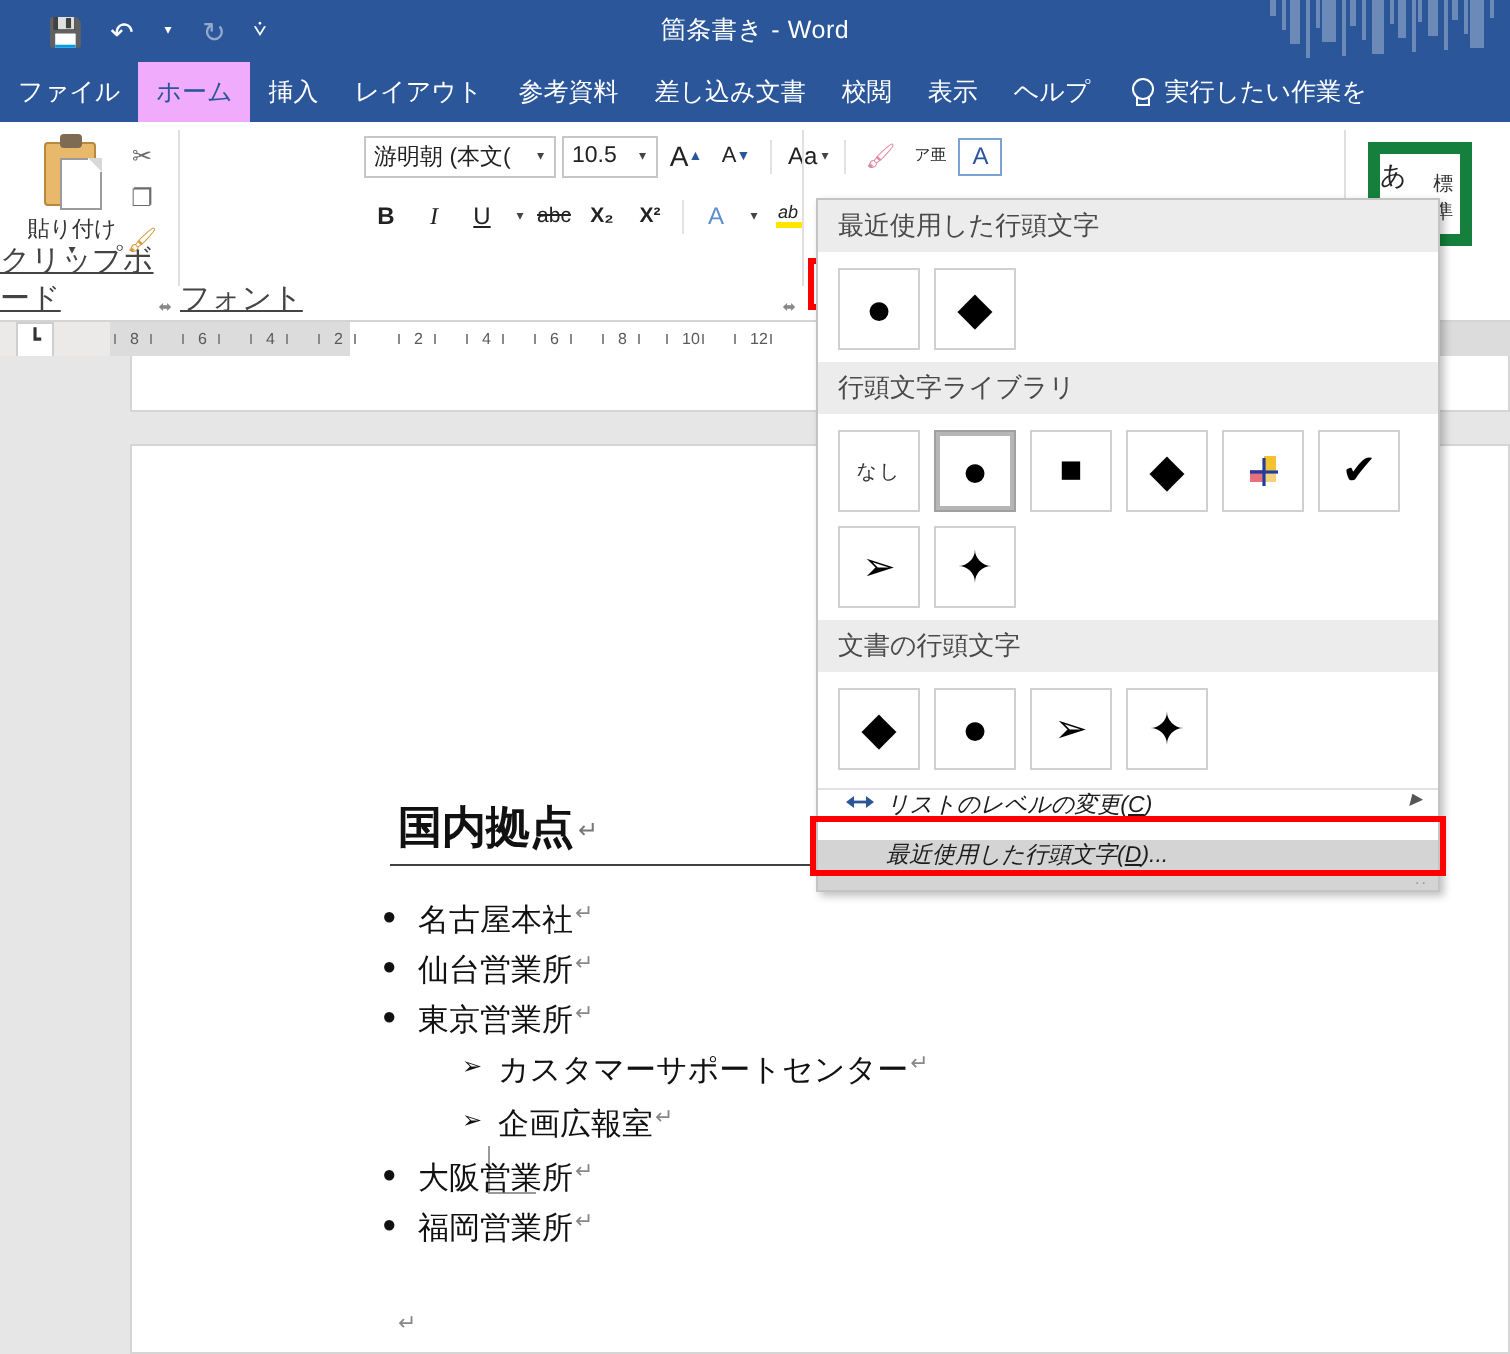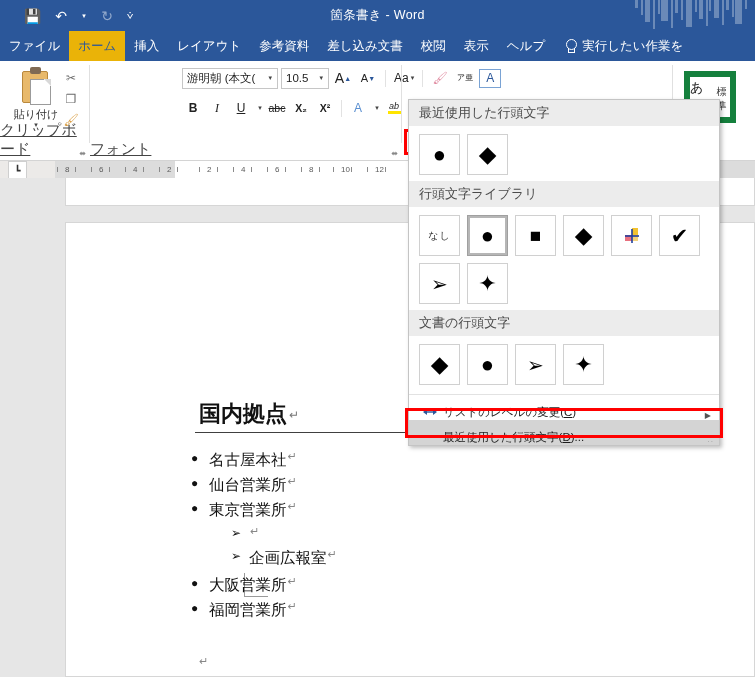--- a/index.html
+++ b/index.html
@@ -35,21 +35,21 @@
 
   
   .tabbar{
     position:absolute;left:0;top:31px;width:755px;height:30px;
     background:#2b579a;display:flex;align-items:stretch;
   }
   .tab{
     display:flex;align-items:center;padding:0 9px;color:#ffffff;font-size:12.5px;
     white-space:nowrap;
   }
-  .tab.active{background:#eab308;color:#2b579a;}
+  .tab.active{background:#f0abfc;color:#2b579a;}
   .tellme{display:flex;align-items:center;gap:5px;padding-left:10px;color:#fff;font-size:12.5px;white-space:nowrap;}
   .bulb{display:inline-block;width:13px;height:15px;position:relative;}
   .bulb::before{content:"";position:absolute;left:2px;top:0;width:9px;height:9px;border:1.4px solid #fff;border-radius:50%;}
   .bulb::after{content:"";position:absolute;left:4px;top:9px;width:5px;height:4px;border-left:1.4px solid #fff;border-right:1.4px solid #fff;border-bottom:1.4px solid #fff;}
 
   
   .ribbon{
     position:absolute;left:0;top:61px;width:755px;height:100px;
     background:#ffffff;border-bottom:1px solid #d4d4d4;
   }
@@ -174,21 +174,21 @@
   .cell.sel{border:1px solid #a0a0a0;outline:2px solid #b6b6b6;outline-offset:-3px;}
   .cell .g{font-size:22px;line-height:1;color:#000;}
   .cell .g.sq{font-size:19px;}
   .cell .g.dia{font-size:23px;}
   .cell .g.chk{font-size:21px;}
   .cell .g.arw{font-size:20px;}
   .cell .g.star{font-size:22px;}
   .cell .none{font-size:10px;color:#333;letter-spacing:1px;}
   .menu-sep{height:1px;background:#e2e2e2;margin:3px 0 0 0;}
   .mrow{
-    display:flex;align-items:flex-end;height:25px;padding:0 8px;font-size:11.5px;color:#1c1c1c;position:relative;
+    display:flex;align-items:flex-start;height:25px;padding:0 8px;font-size:11.5px;color:#1c1c1c;position:relative;font-style:italic;
   }
   .mrow .mico{width:26px;text-align:center;color:#2b579a;font-size:12px;}
   .mrow .marrow{position:absolute;right:8px;font-size:8px;color:#555;}
   .mrow.hl{background:#d4d4d4;}
   .mrow.hl .mico{width:26px;}
   .menu-hl-box{
     position:absolute;left:405px;top:408px;width:318px;height:30px;border:3px solid #ff0000;z-index:25;pointer-events:none;
   }
   .grip{position:absolute;right:5px;bottom:1px;font-size:8px;color:#9a9a9a;letter-spacing:1px;}
   u.acc{text-decoration:underline;}
@@ -447,20 +447,21 @@
         <span>仙台営業所</span>
         <span class="pm">↵</span>
       </div>
       <div class="bitem">
         <span class="bullet">●</span>
         <span>東京営業所</span>
         <span class="pm">↵</span>
       </div>
       <div class="bitem lvl2">
         <span class="bullet arrow">➢</span>
+        <span>カスタマーサポートセンター</span>
         <span class="pm">↵</span>
       </div>
       <div class="bitem lvl2">
         <span class="bullet arrow">➢</span>
         <span>企画広報室</span>
         <span class="pm">↵</span>
       </div>
       <div class="bitem">
         <span class="bullet">●</span>
         <span>大阪営業所</span>

